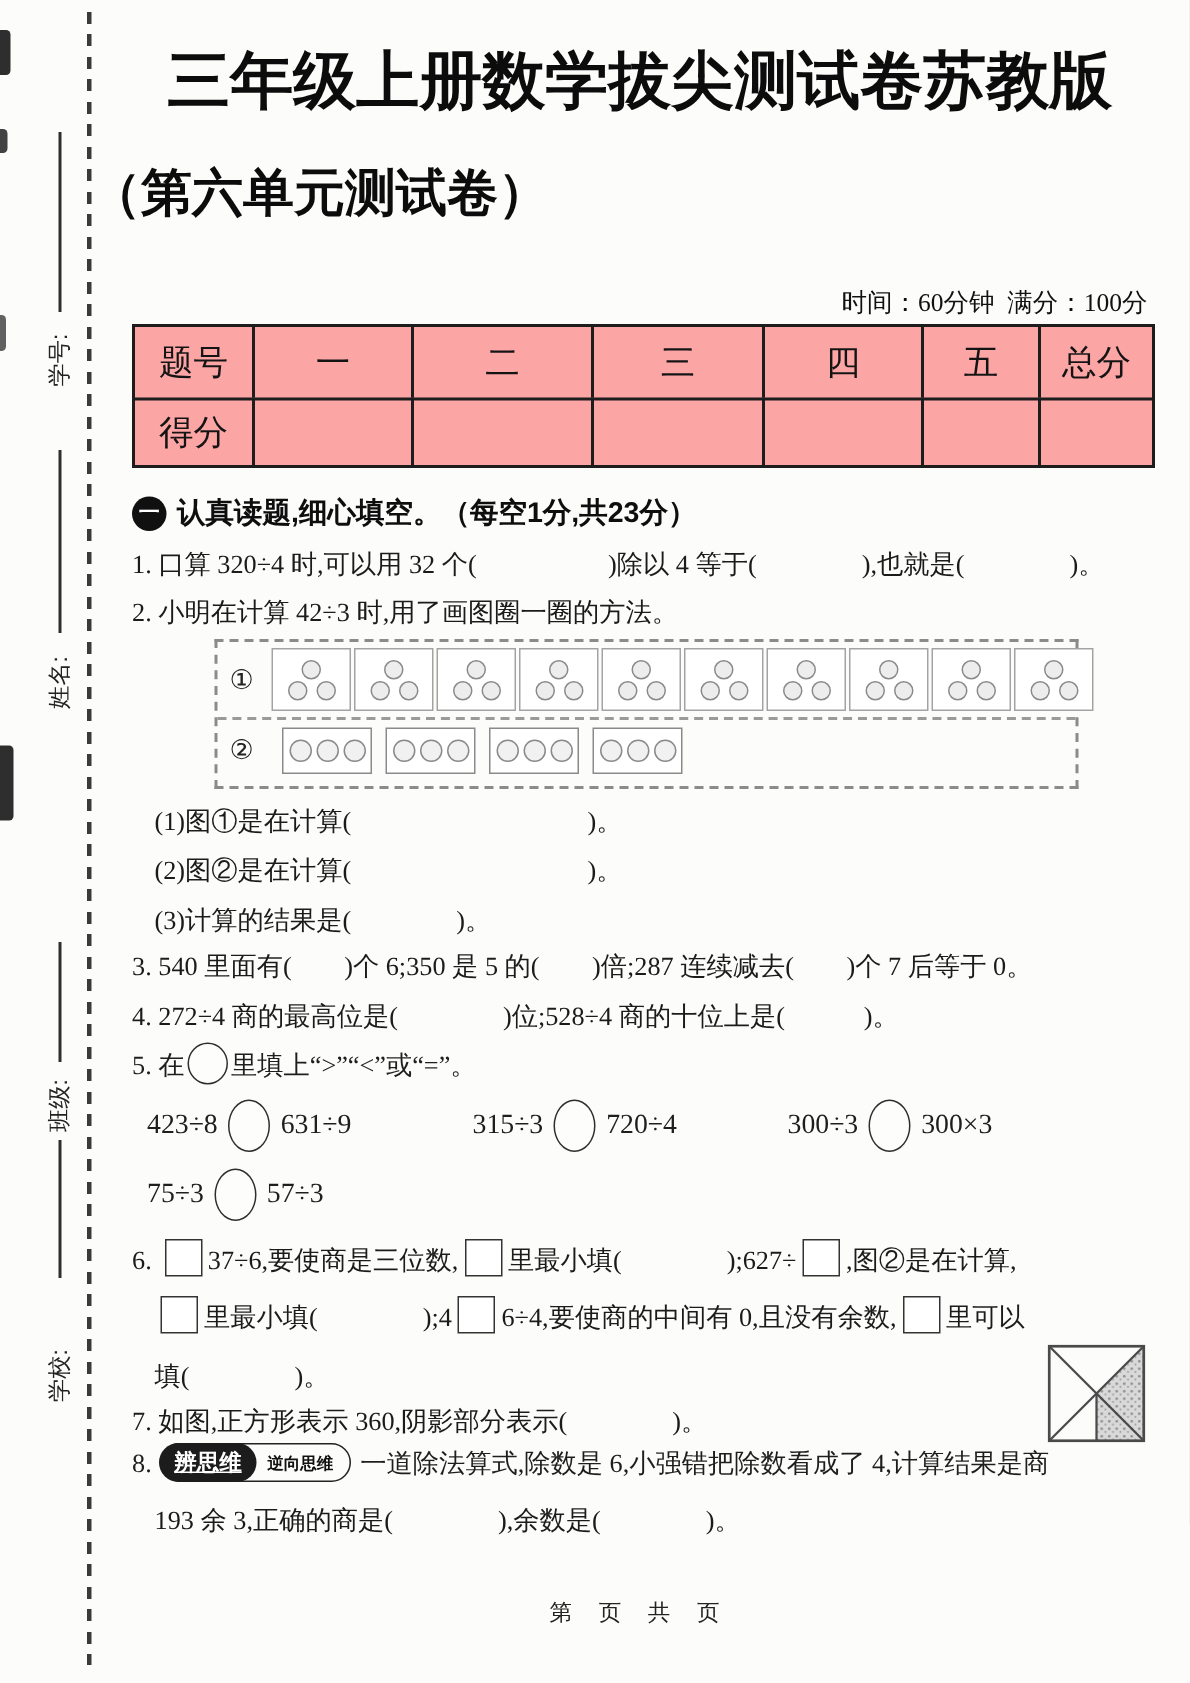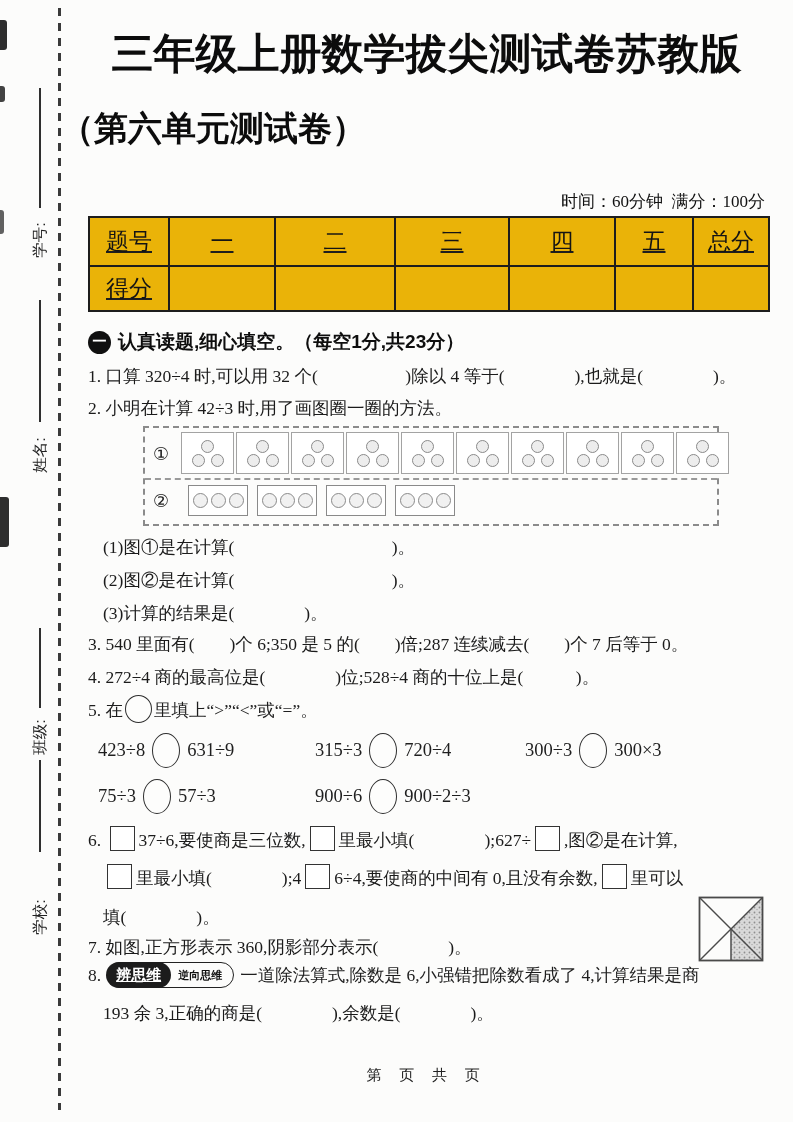--- a/index.html
+++ b/index.html
@@ -24,21 +24,21 @@
   .title{position:absolute;left:60px;right:0;top:26px;text-align:center;
          font-family:"Liberation Sans","DejaVu Sans",sans-serif;font-weight:bold;
          font-size:42px;letter-spacing:0px;color:#0c0c0c;}
   .subtitle{position:absolute;left:60px;right:0;top:106px;
             font-family:"Liberation Sans","DejaVu Sans",sans-serif;font-weight:bold;
             font-size:34px;color:#0c0c0c;}
   .meta{position:absolute;right:28px;top:190px;font-size:17px;white-space:pre;color:#111;}
   
   .score-table{position:absolute;left:88px;top:216px;width:678px;border:2px solid #1d1d1d;
                display:grid;grid-template-columns:78px 106px 120px 114px 106px 78px auto;
-               grid-template-rows:47px 45px;background:#eab308;text-decoration:underline;}
+               grid-template-rows:47px 45px;background:#fca5a5;}
   .score-cell{display:flex;align-items:center;justify-content:center;font-size:23px;
               border-left:2px solid #1d1d1d;color:#141414;}
   .score-cell.c0{border-left:none;}
   .score-cell.r1{border-top:2px solid #1d1d1d;}
   
   .sec{position:absolute;left:88px;top:329px;display:flex;align-items:center;gap:7px;}
   .sec-icon{width:23px;height:23px;border-radius:50%;background:#101010;color:#fff;
             display:flex;align-items:center;justify-content:center;font-size:14px;font-weight:bold;flex:none;}
   .sec-title{font-family:"Liberation Sans","DejaVu Sans",sans-serif;font-weight:bold;font-size:19px;color:#0e0e0e;}
   
@@ -286,25 +286,20 @@
       <div class="cmp">
         <span>300÷3</span>
         <span class="ellipse"></span>
         <span>300×3</span>
       </div>
       <div class="cmp">
         <span>75÷3</span>
         <span class="ellipse"></span>
         <span>57÷3</span>
       </div>
-      <div class="cmp">
-        <span>900÷6</span>
-        <span class="ellipse"></span>
-        <span>900÷2÷3</span>
-      </div>
     </div>
 
   <div class="q q6l1"><span>6. </span><span class="sqbox"></span><span>37÷6,要使商是三位数,</span><span class="sqbox"></span><span>里最小填(　　　　);627÷</span><span class="sqbox"></span><span>,图②是在计算,</span></div>
   <div class="q indent q6l2"><span class="sqbox"></span><span>里最小填(　　　　);4</span><span class="sqbox"></span><span>6÷4,要使商的中间有 0,且没有余数,</span><span class="sqbox"></span><span>里可以</span></div>
   <div class="q indent q6l3"><span>填(　　　　)。</span></div>
 
   <div class="q qy7">7. 如图,正方形表示 360,阴影部分表示(　　　　)。</div>
   <svg class="square-fig" width="66" height="66" viewBox="0 0 66 66">
     <defs>
       <pattern id="stip" patternUnits="userSpaceOnUse" width="5" height="5">

